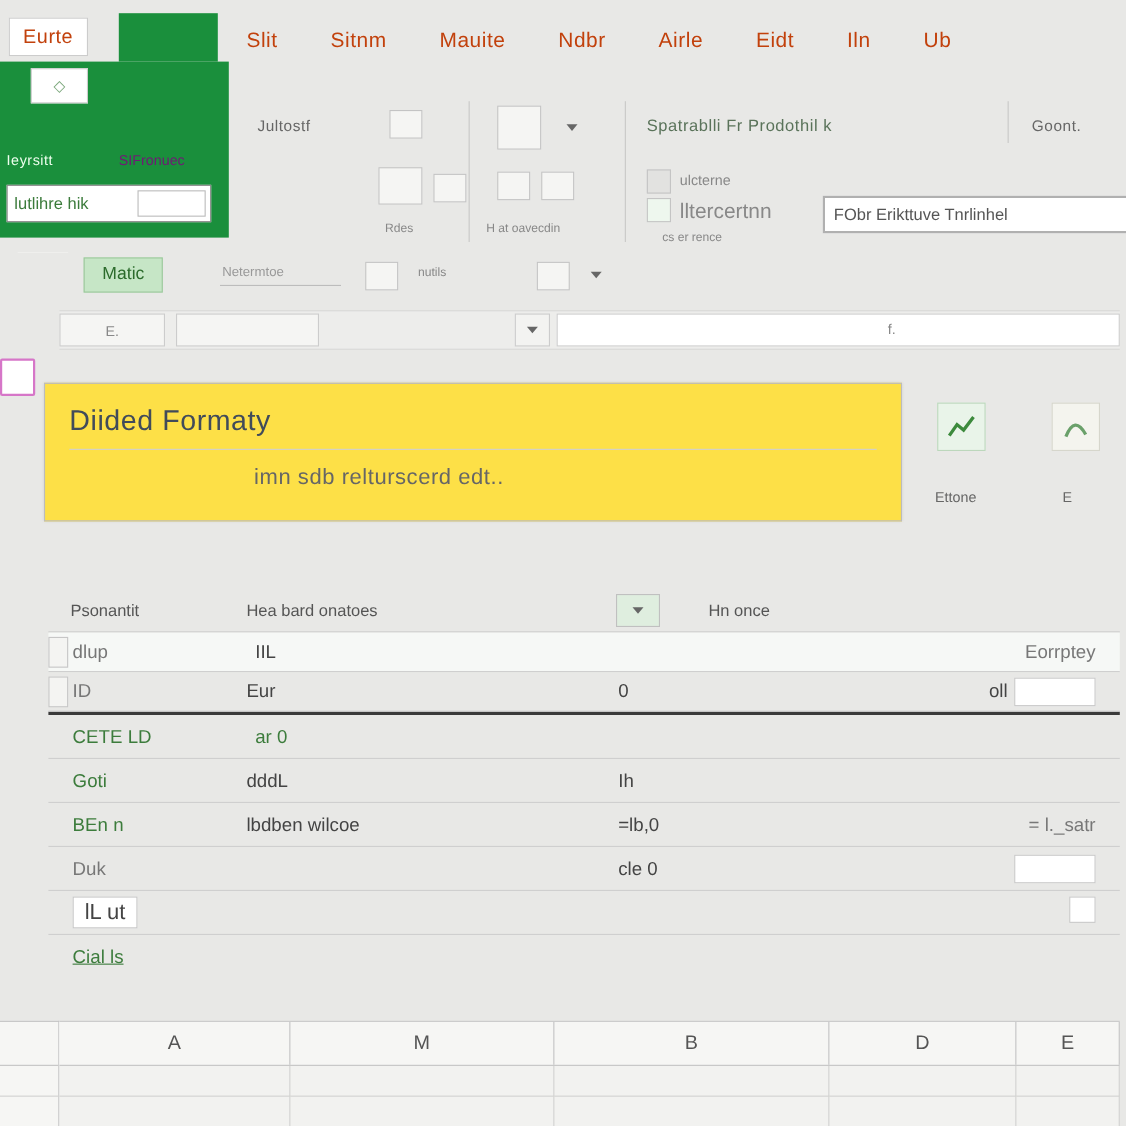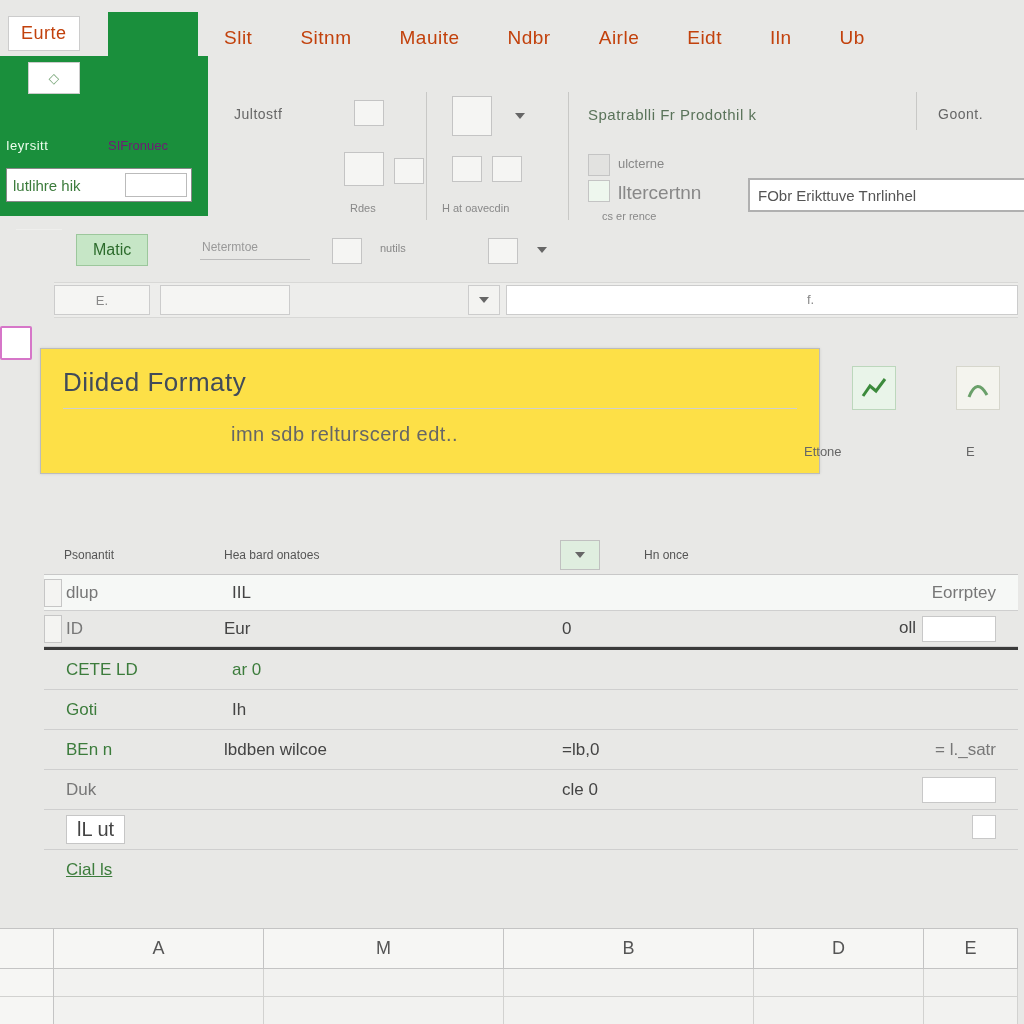--- a/index.html
+++ b/index.html
@@ -159,21 +159,21 @@
     position:absolute;top:326px;left:0;width:32px;height:34px;
     border:2px solid #d676c8;background:#fff;border-radius:2px;
   }
 
   
   .tbl{
     position:absolute;top:536px;left:44px;right:6px;
   }
   .tbl-hdr{
     height:38px;display:flex;align-items:center;
-    font-size:12px;color:#555;
+    font-size:15px;color:#555;
   }
   .tbl-hdr .h1{width:180px;padding-left:20px;}
   .tbl-hdr .h2{width:330px;}
   .tbl-hdr .dd{
     width:40px;height:30px;border:1px solid #c0c0c0;background:#dfeedf;
     display:flex;align-items:center;justify-content:center;font-size:14px;color:#4a7a4a;
     margin-left:6px;
   }
   .tbl-hdr .h3{width:120px;padding-left:44px;}
   .tbl-body{border-top:1px solid #c8c8c8;}
@@ -318,21 +318,21 @@
 <div class="side-icon" style="top:366px;left:852px;">
   <svg width="28" height="28" viewBox="0 0 28 28">
       <polyline points="3,22 10,12 16,17 25,5" fill="none" stroke="#3c8a3c" stroke-width="3"></polyline>
     </svg>
 </div>
 <div class="side-icon" style="top:366px;left:956px;background:#f4f4ee;border-color:#d6d6cc;">
   <svg width="26" height="26" viewBox="0 0 26 26">
       <path d="M4 22 Q 12 2 22 20" fill="none" stroke="#6aa06a" stroke-width="3"></path>
     </svg>
 </div>
-<span class="side-icon-cap" style="top:444px;left:804px;">Ettone</span>
+<span class="side-icon-cap" style="top:444px;left:850px;">Ettone</span>
 <span class="side-icon-cap" style="top:444px;left:966px;">E</span>
 
 <div class="tbl">
   <div class="tbl-hdr">
     <div class="h1">Psonantit</div>
     <div class="h2">Hea  bard onatoes</div>
     <div class="dd caret-down"></div>
     <div class="h3">Hn once</div>
   </div>
   <div class="tbl-body">
@@ -358,20 +358,21 @@
 
     <div class="row">
       <div class="c1"><span class="green-txt">CETE LD</span></div>
       <div class="c3"><span class="green-txt">ar 0</span></div>
       <div class="c4"></div>
         <div class="c5"></div>
     </div>
 
     <div class="row">
       <div class="c1"><span class="green-txt">Goti</span></div>
+      <div class="c2"><span>dddL</span></div>
       <div class="c3"><span>Ih</span></div>
       <div class="c4"></div>
         <div class="c5"></div>
     </div>
 
     <div class="row">
       <div class="c1"><span class="green-txt">BEn n</span></div>
       <div class="c2"><span>lbdben wilcoe</span></div>
       <div class="c3"><span>=lb,0</span></div>
       <div class="c4"></div>

